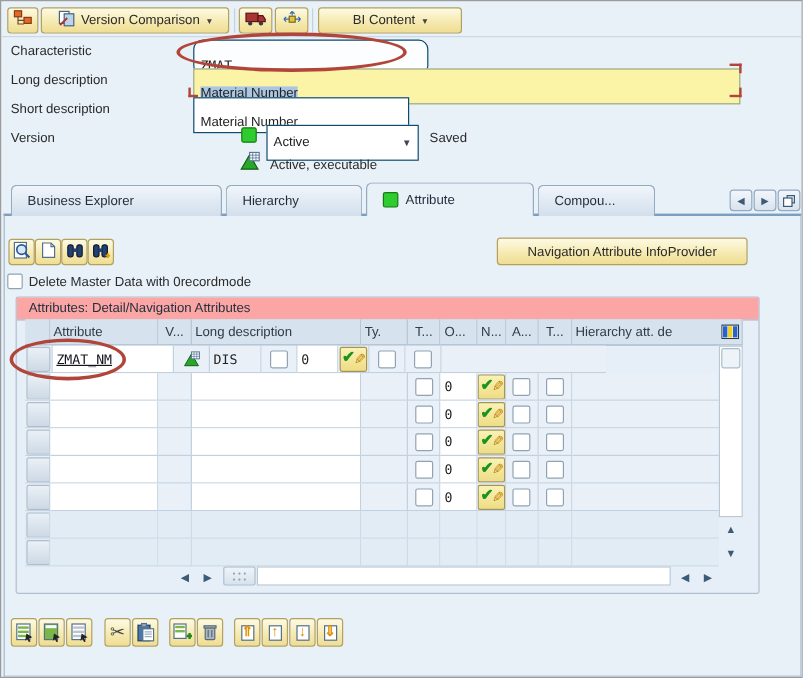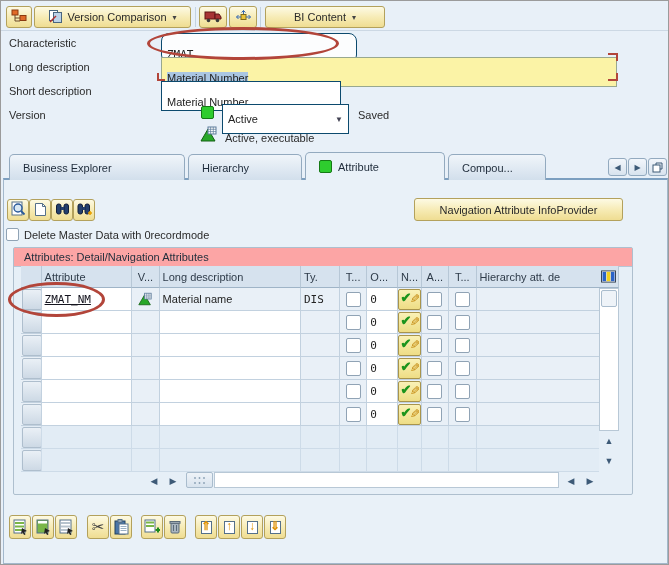--- a/index.html
+++ b/index.html
@@ -271,23 +271,20 @@
       <div class="cell c-attr white">
           <span class="mono attr-link">ZMAT_NM</span>
         </div>
       <div class="cell c-v">
         <svg width="14" height="14" viewBox="0 0 17 16">
             <polygon points="1,15 8,3 15,15" fill="#28a828" stroke="#146014"></polygon>
             <rect x="8" y="1" width="8" height="7" fill="#fff" stroke="#5a7a9a"></rect>
             <path d="M8 3.3 h8 M8 5.6 h8 M10.6 1 v7 M13.3 1 v7" stroke="#5a7a9a" stroke-width="0.7"></path>
           </svg>
       </div>
-      <div class="cell c-ld">
-          <span>Material name</span>
-        </div>
       <div class="cell c-ty">
           <span class="mono">DIS</span>
         </div>
       <div class="cell c-t1">
           <div class="cb"></div>
         </div>
       <div class="cell c-o white">
           <span class="mono">0</span>
         </div>
       <div class="cell c-n">

